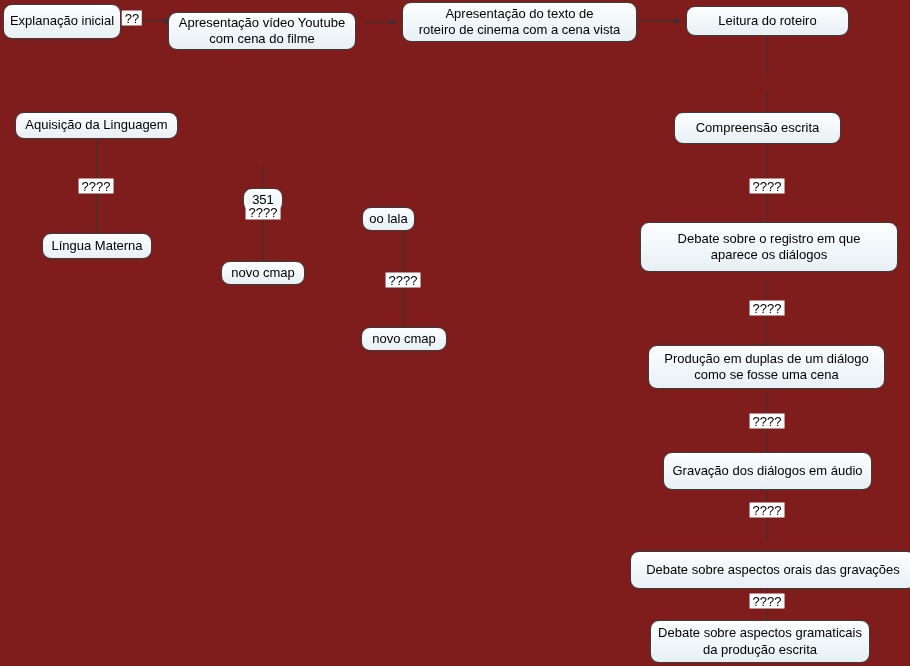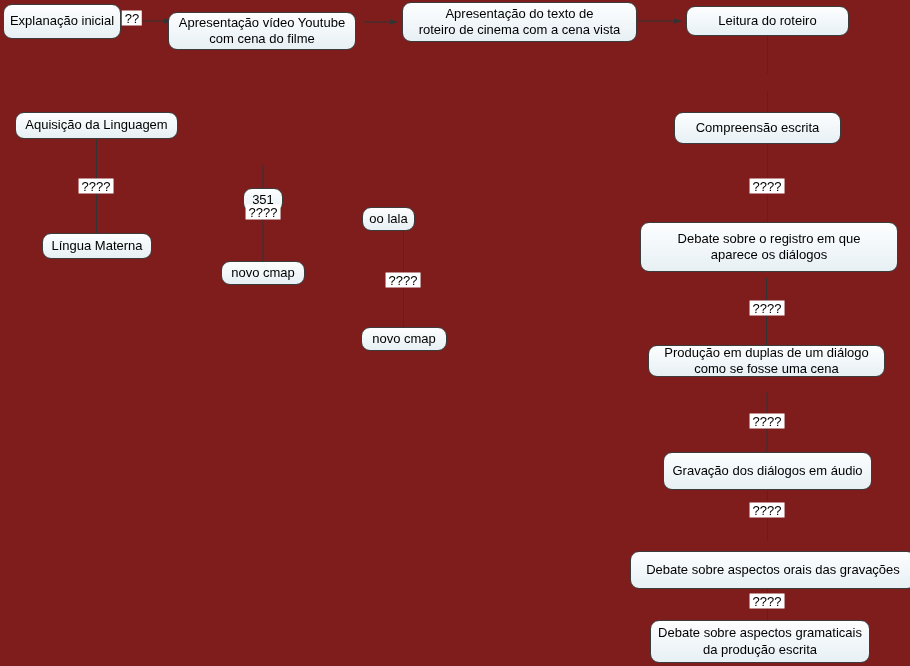--- a/index.html
+++ b/index.html
@@ -97,21 +97,21 @@
 
   <div class="node" style="left:362px; top:207px; width:53px; height:24px;">oo lala</div>
 
   <div class="node" style="left:361px; top:327px; width:86px; height:24px;">novo cmap</div>
 
   <div class="node" style="left:674px; top:112px; width:167px; height:32px;">Compreensão escrita</div>
 
   <div class="node" style="left:640px; top:222px; width:258px; height:50px;">Debate sobre o registro em que
 aparece os diálogos</div>
 
-  <div class="node" style="left:648px; top:345px; width:237px; height:32px;">Produção em duplas de um diálogo
+  <div class="node" style="left:648px; top:345px; width:237px; height:44px;">Produção em duplas de um diálogo
 como se fosse uma cena</div>
 
   <div class="node" style="left:663px; top:452px; width:209px; height:38px;">Gravação dos diálogos em áudio</div>
 
   <div class="node" style="left:630px; top:551px; width:286px; height:38px;">Debate sobre aspectos orais das gravações</div>
 
   <div class="node" style="left:650px; top:620px; width:220px; height:43px;">Debate sobre aspectos gramaticais
 da produção escrita</div>
 
   <div class="link-label" style="left:132px; top:18px;">??</div>

